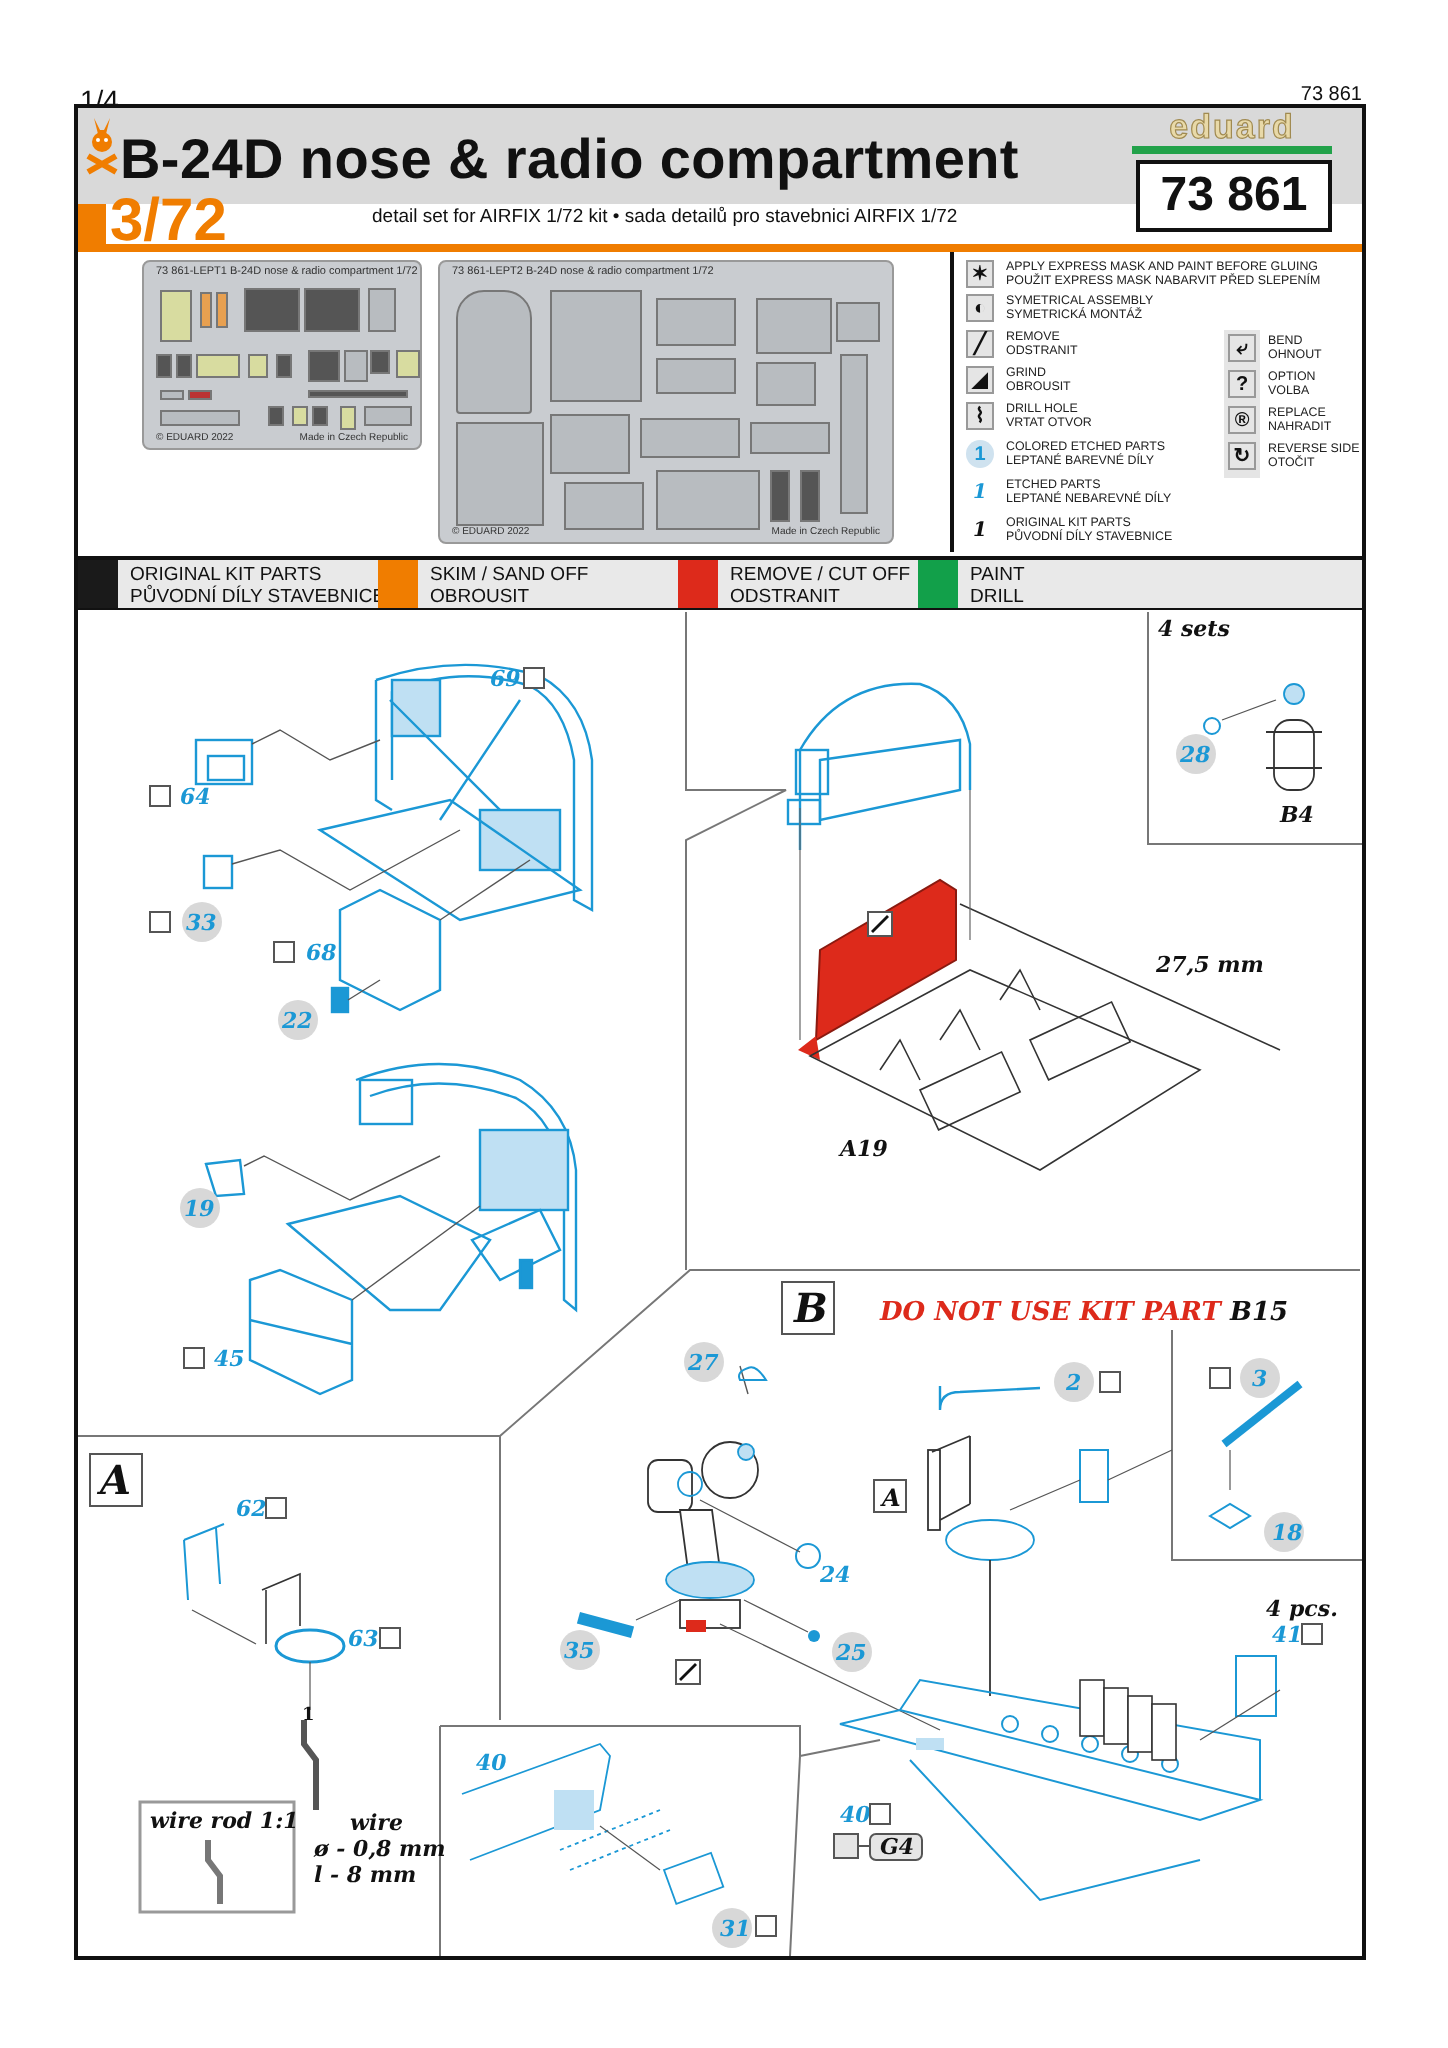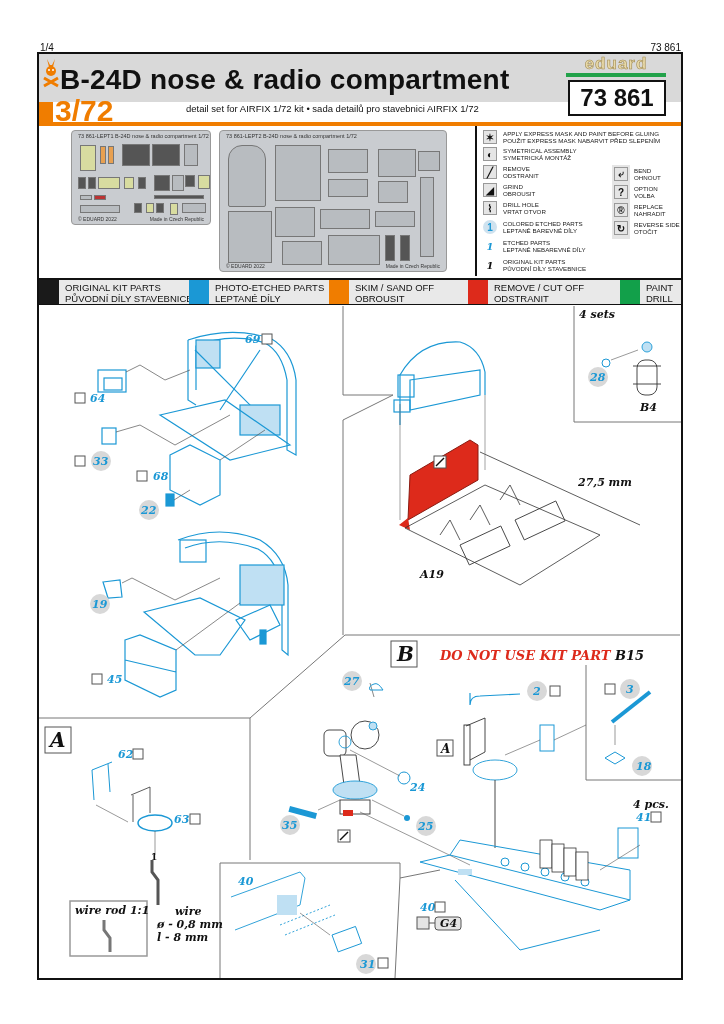--- a/index.html
+++ b/index.html
@@ -1,20 +1,20 @@
 <!DOCTYPE html>
 <html><head>
 <meta charset="utf-8">
 <style>
   * { box-sizing: border-box; margin: 0; padding: 0; }
   html, body { width: 724px; height: 1024px; background: #fff; overflow: hidden; }
   body { position: relative; font-family: "Liberation Sans", sans-serif; color: #111; }
 
   .abs { position: absolute; }
-  .page-num { left: 40px; top: 42px; font-size: 10px; }
+  .page-num { left: 40px; top: 42px; font-size: 14px; }
   .kit-num-top { right: 43px; top: 42px; font-size: 10px; }
 
   .frame { position: absolute; left: 37px; top: 52px; width: 646px; height: 928px; border: 2px solid #111; }
 
   
   .hdr-gray { position: absolute; left: 39px; top: 54px; width: 642px; height: 48px; background: #d9d9d9; }
   .hdr-orange-left { position: absolute; left: 39px; top: 102px; width: 14px; height: 22px; background: #f07d00; }
   .hdr-orange-bar { position: absolute; left: 39px; top: 122px; width: 642px; height: 4px; background: #f07d00; }
   .logo { position: absolute; left: 43px; top: 58px; width: 16px; height: 30px; }
   .title { position: absolute; left: 60px; top: 64px; font-size: 28px; font-weight: bold; letter-spacing: 0.2px; white-space: nowrap; }
@@ -185,29 +185,25 @@
     <span class="leg-icon">↻</span>
     <span class="leg-text"><span>REVERSE SIDE</span><br><span>OTOČIT</span></span>
   </div>
 </div>
 
 <div class="strip">
   <div class="strip-cell" style="width:150px;">
     <span class="sw" style="background:#1a1a1a;"></span>
     <span class="strip-txt"><span>ORIGINAL KIT PARTS</span><br><span>PŮVODNÍ DÍLY STAVEBNICE</span></span>
   </div>
-  <div class="strip-cell" style="width:140px;">
-    <span class="sw" style="background:#1b98d5;"></span>
-    <span class="strip-txt"><span>PHOTO-ETCHED PARTS</span><br><span>LEPTANÉ DÍLY</span></span>
-  </div>
   <div class="strip-cell" style="width:150px;">
     <span class="sw" style="background:#f07d00;"></span>
     <span class="strip-txt"><span>SKIM / SAND OFF</span><br><span>OBROUSIT</span></span>
   </div>
-  <div class="strip-cell" style="width:164px;">
+  <div class="strip-cell" style="width:120px;">
     <span class="sw" style="background:#dd2a1b;"></span>
     <span class="strip-txt"><span>REMOVE / CUT OFF</span><br><span>ODSTRANIT</span></span>
   </div>
   <div class="strip-cell" style="width:66px;">
     <span class="sw" style="background:#12a04a;"></span>
     <span class="strip-txt"><span>PAINT</span><br><span>DRILL</span></span>
   </div>
 </div>
 
 <svg class="draw" viewBox="39 306 642 672">

